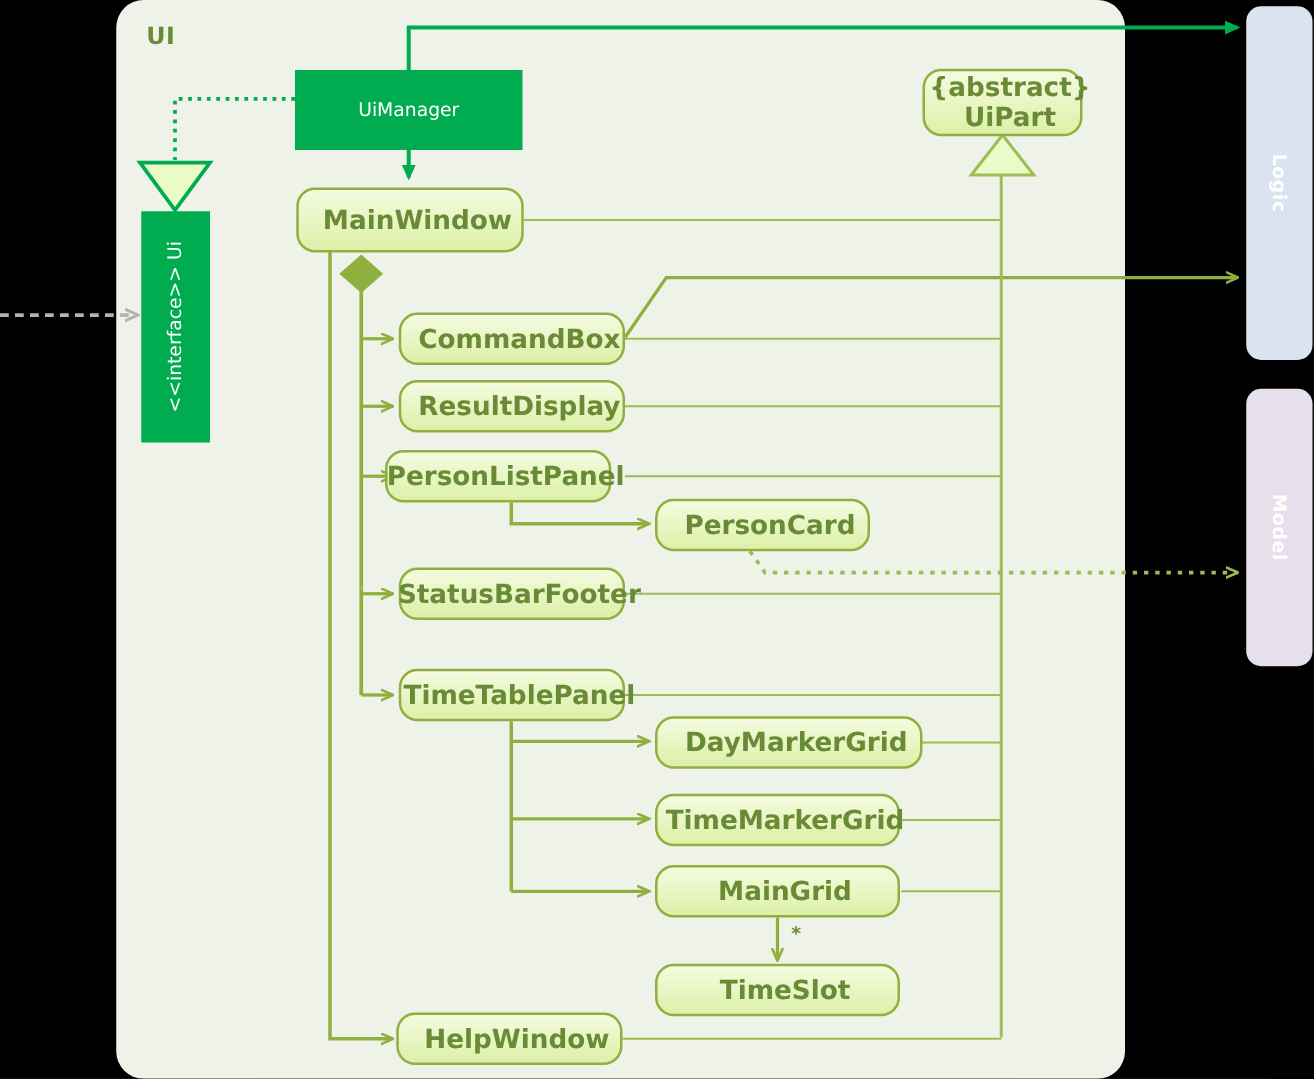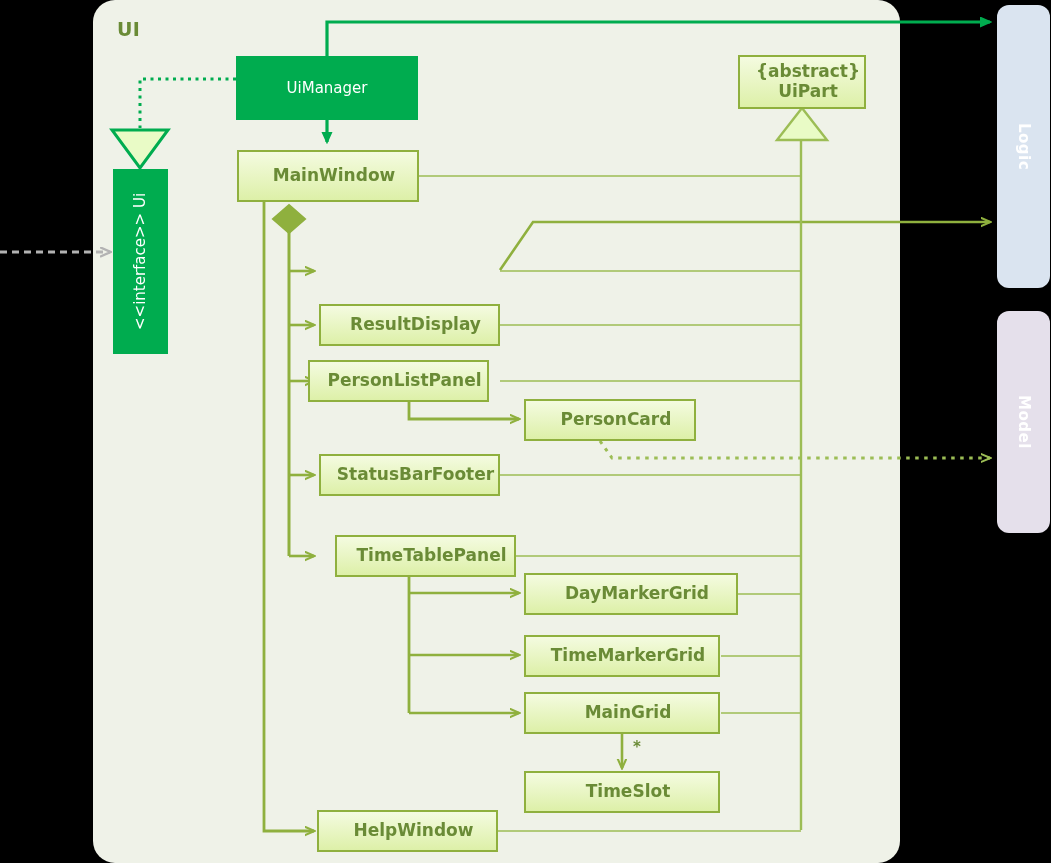--- a/index.html
+++ b/index.html
@@ -26,24 +26,24 @@
   .side-panel span{
     writing-mode:vertical-rl;
     font-size:15px;font-weight:bold;color:#ffffff;letter-spacing:.5px;
   }
   .panel-logic{left:997px;top:5px;width:53px;height:283px;background:#dae4f0;}
   .panel-model{left:997px;top:311px;width:53px;height:222px;background:#e5e0eb;}
 
   
   .cbox{
     position:absolute;box-sizing:border-box;
-    border:2px solid #8fb03e;border-radius:0;
+    border:2px solid #8fb03e;border-radius:15px;
     background:linear-gradient(to bottom,#f4fbe0 0%,#ddf0a8 100%);
     display:flex;align-items:center;justify-content:center;
-    font-size:17px;font-weight:bold;color:#6a8b36;
+    font-size:21px;font-weight:bold;color:#6a8b36;
     line-height:1.15;text-align:center;padding-left:12px;
   }
   .cbox.two-line{flex-direction:column;}
 
   
   .gbox{
     position:absolute;box-sizing:border-box;
     background:#00ac4f;border:none;
     display:flex;align-items:center;justify-content:center;
     font-size:15px;color:#ffffff;font-weight:normal;
@@ -153,38 +153,41 @@
 
   <div class="cbox two-line" style="left:738px;top:55px;width:128px;height:54px;">
     <span>{abstract}</span>
     <span>UiPart</span>
   </div>
 
   <div class="cbox" style="left:237px;top:150px;width:182px;height:52px;">
     <span>MainWindow</span>
   </div>
 
+  <div class="cbox" style="left:319px;top:250px;width:181px;height:42px;">
+    <span>CommandBox</span>
+  </div>
 
   <div class="cbox" style="left:319px;top:304px;width:181px;height:42px;">
     <span>ResultDisplay</span>
   </div>
 
   <div class="cbox" style="left:308px;top:360px;width:181px;height:42px;">
     <span>PersonListPanel</span>
   </div>
 
   <div class="cbox" style="left:524px;top:399px;width:172px;height:42px;">
     <span>PersonCard</span>
   </div>
 
   <div class="cbox" style="left:319px;top:454px;width:181px;height:42px;">
     <span>StatusBarFooter</span>
   </div>
 
-  <div class="cbox" style="left:319px;top:535px;width:181px;height:42px;margin-left:16px;">
+  <div class="cbox" style="left:319px;top:535px;width:181px;height:42px;">
     <span>TimeTablePanel</span>
   </div>
 
   <div class="cbox" style="left:524px;top:573px;width:214px;height:42px;">
     <span>DayMarkerGrid</span>
   </div>
 
   <div class="cbox" style="left:524px;top:635px;width:196px;height:42px;">
     <span>TimeMarkerGrid</span>
   </div>

